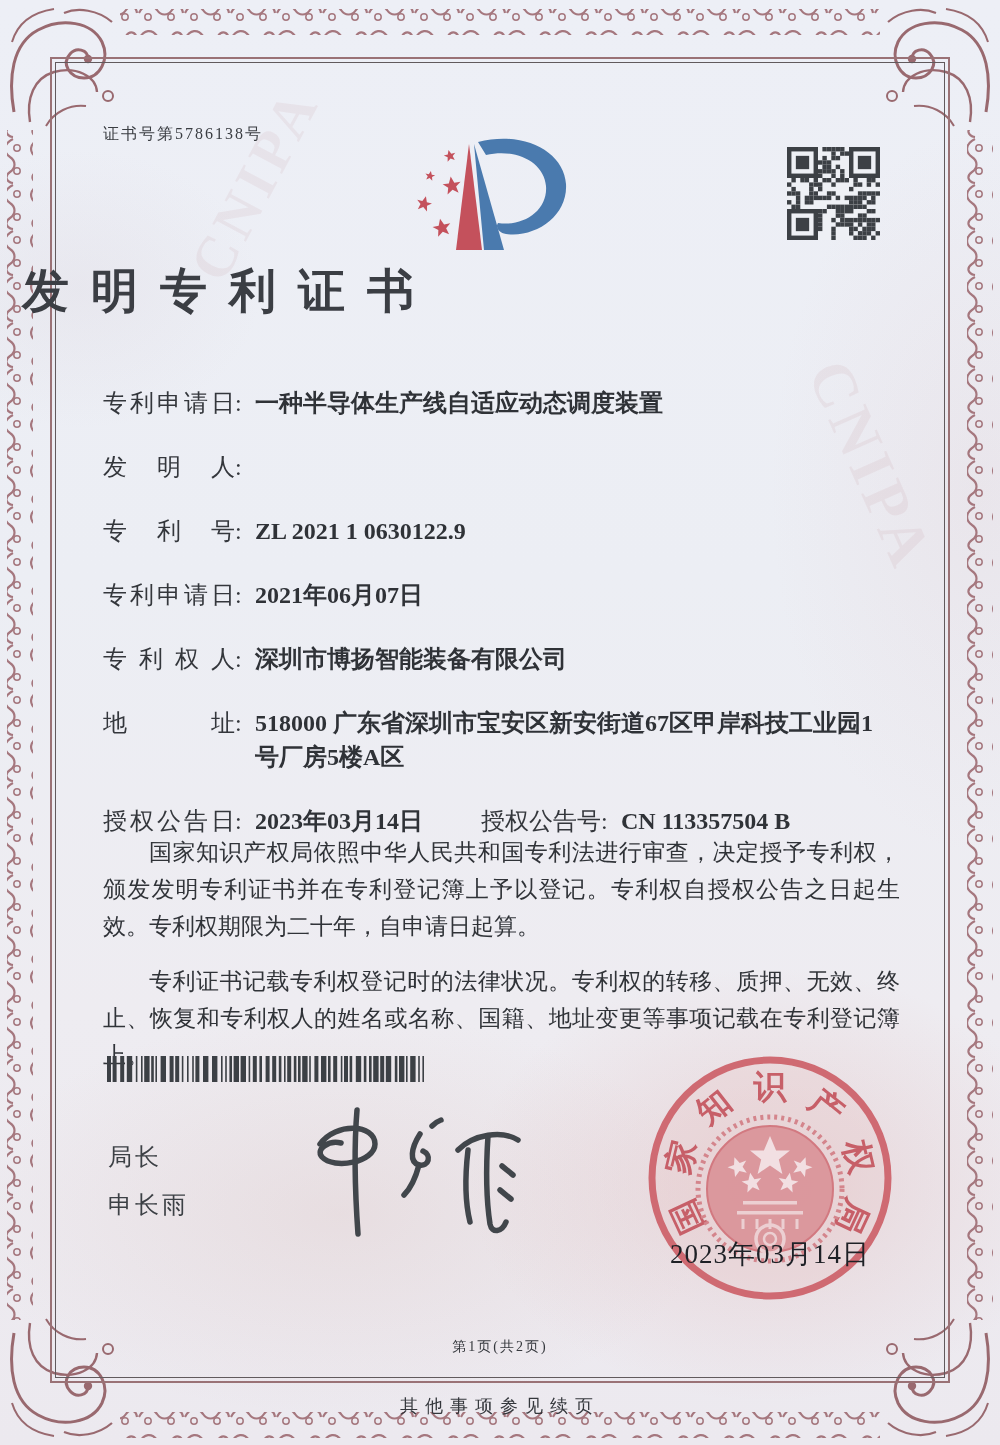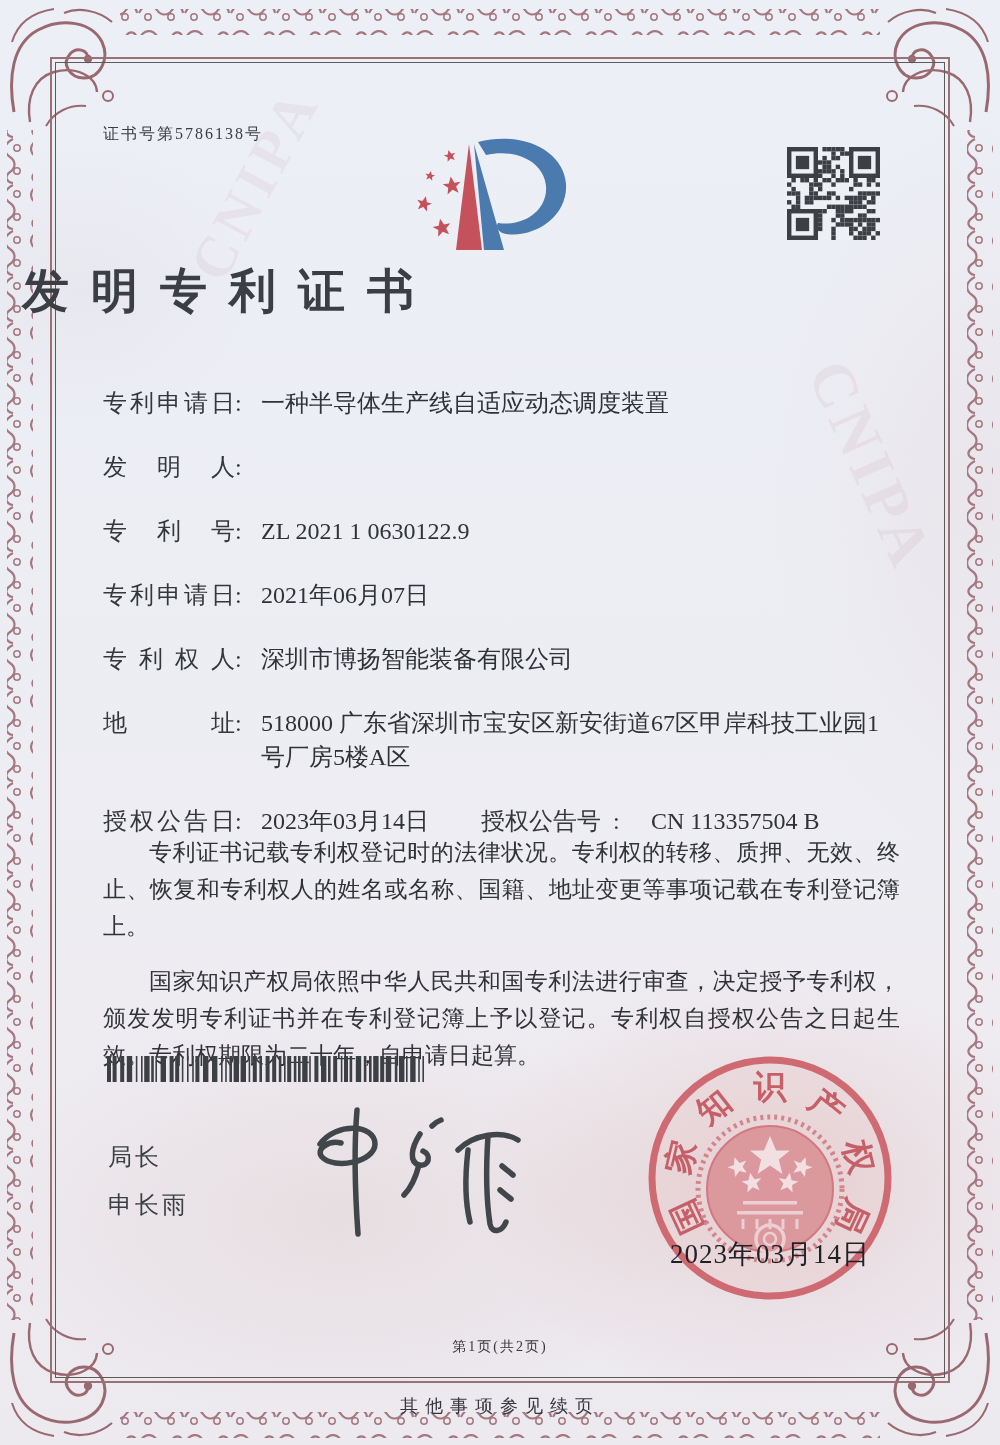--- a/index.html
+++ b/index.html
@@ -26,24 +26,24 @@
   .cert-no{position:absolute;left:103px;top:124px;font-size:16px;letter-spacing:2px;color:#3a3d42;}
   .logo{position:absolute;left:412px;top:136px;}
   .qr{position:absolute;left:787px;top:147px;width:93px;height:93px;}
   .title{position:absolute;left:0;right:0;top:260px;text-align:left;
     font-size:47px;font-weight:bold;letter-spacing:22px;padding-left:22px;color:#3b3e44;}
   .fields{position:absolute;left:103px;right:108px;top:386px;font-size:24px;line-height:34px;}
   .frow{display:flex;align-items:flex-start;margin-bottom:30px;}
   .f-label{display:inline-block;width:132px;text-align:justify;text-align-last:justify;
     flex:0 0 132px;color:#34373c;}
   .f-colon{flex:0 0 14px;text-align:left;}
-  .f-value{flex:1 1 auto;margin-left:12px;color:#2f3237;}
+  .f-value{flex:1 1 auto;margin-left:6px;color:#2f3237;font-weight:bold;}
   .grant{display:flex;margin-top:2px;align-items:flex-end;}
   .g-left{display:flex;width:378px;}
-  .g-right{display:flex;gap:12px;}
+  .g-right{display:flex;}
   .g-label{color:#34373c;}
   .paras{position:absolute;left:103px;right:100px;top:834px;font-size:23px;
     line-height:37px;text-align:justify;color:#303338;}
   .paras p{margin:0 0 18px 0;text-indent:2em;}
   .barcode{position:absolute;left:105px;top:1056px;width:325px;height:26px;}
   .sig-label{position:absolute;left:108px;font-family:"Liberation Sans","DejaVu Sans",sans-serif;
     font-size:24px;letter-spacing:3px;color:#3c4045;}
   .sig-title{top:1141px;}
   .sig-name{top:1189px;}
   .signature{position:absolute;left:262px;top:1104px;}
@@ -314,22 +314,22 @@
       </div>
       <div class="g-right">
         <span class="g-label">授权公告号</span>
           <span class="f-colon">:</span>
         <span class="f-value">CN 113357504 B</span>
       </div>
     </div>
   </div>
 
   <div class="paras">
+    <p>国家知识产权局依照中华人民共和国专利法进行审查，决定授予专利权，颁发发明专利证书并在专利登记簿上予以登记。专利权自授权公告之日起生效。专利权期限为二十年，自申请日起算。</p>
     <p>专利证书记载专利权登记时的法律状况。专利权的转移、质押、无效、终止、恢复和专利权人的姓名或名称、国籍、地址变更等事项记载在专利登记簿上。</p>
-    <p>国家知识产权局依照中华人民共和国专利法进行审查，决定授予专利权，颁发发明专利证书并在专利登记簿上予以登记。专利权自授权公告之日起生效。专利权期限为二十年，自申请日起算。</p>
   </div>
 
   <svg class="barcode" width="325" height="26" viewBox="0 0 325 26">
       <rect x="2.0" y="0" width="4" height="26" fill="#3c4045"></rect>
       <rect x="7.6" y="0" width="4" height="26" fill="#3c4045"></rect>
       <rect x="15.2" y="0" width="4" height="26" fill="#3c4045"></rect>
       <rect x="21.8" y="0" width="5.4" height="26" fill="#3c4045"></rect>
       <rect x="30.8" y="0" width="1.6" height="26" fill="#3c4045"></rect>
       <rect x="36.0" y="0" width="1.6" height="26" fill="#3c4045"></rect>
       <rect x="39.2" y="0" width="5.4" height="26" fill="#3c4045"></rect>

